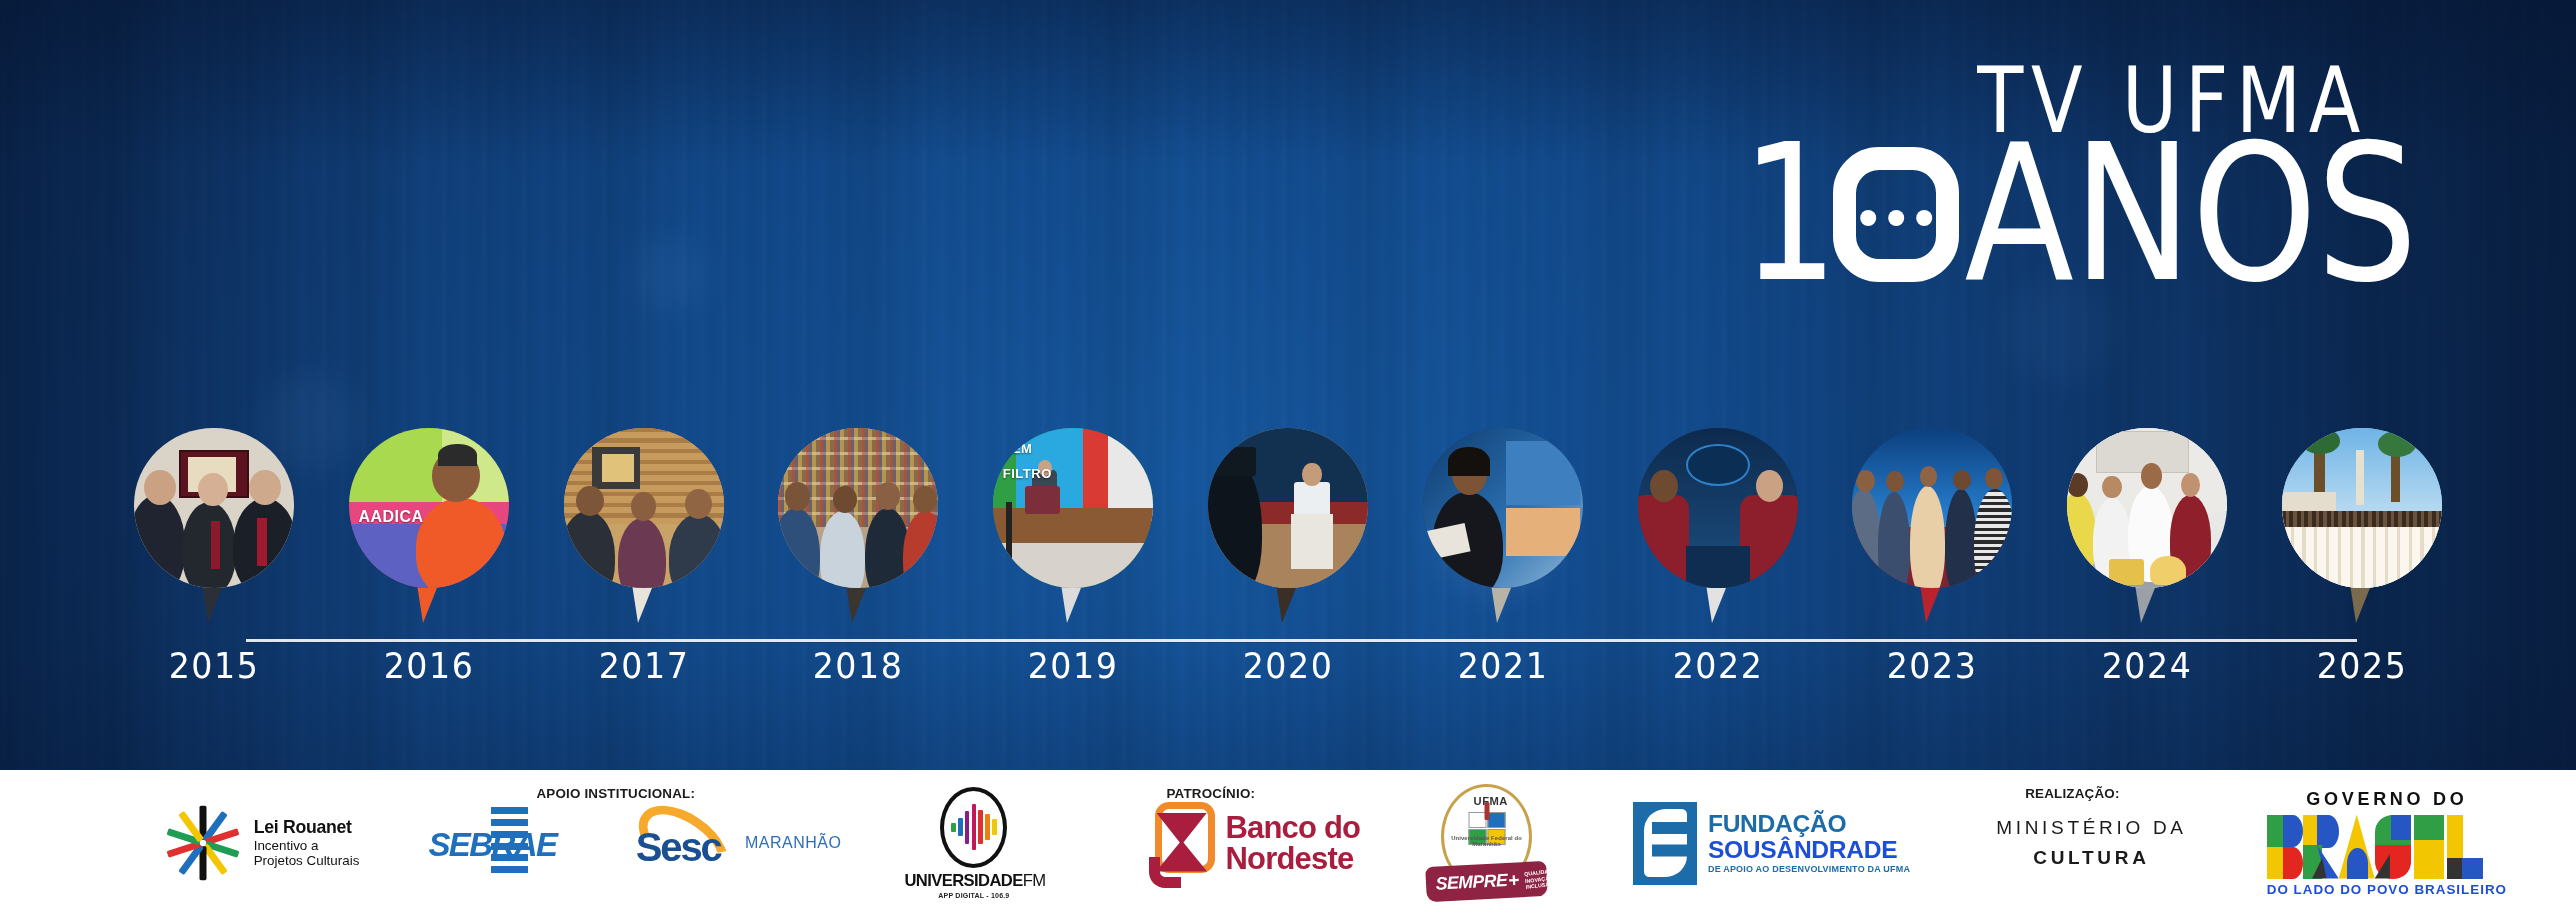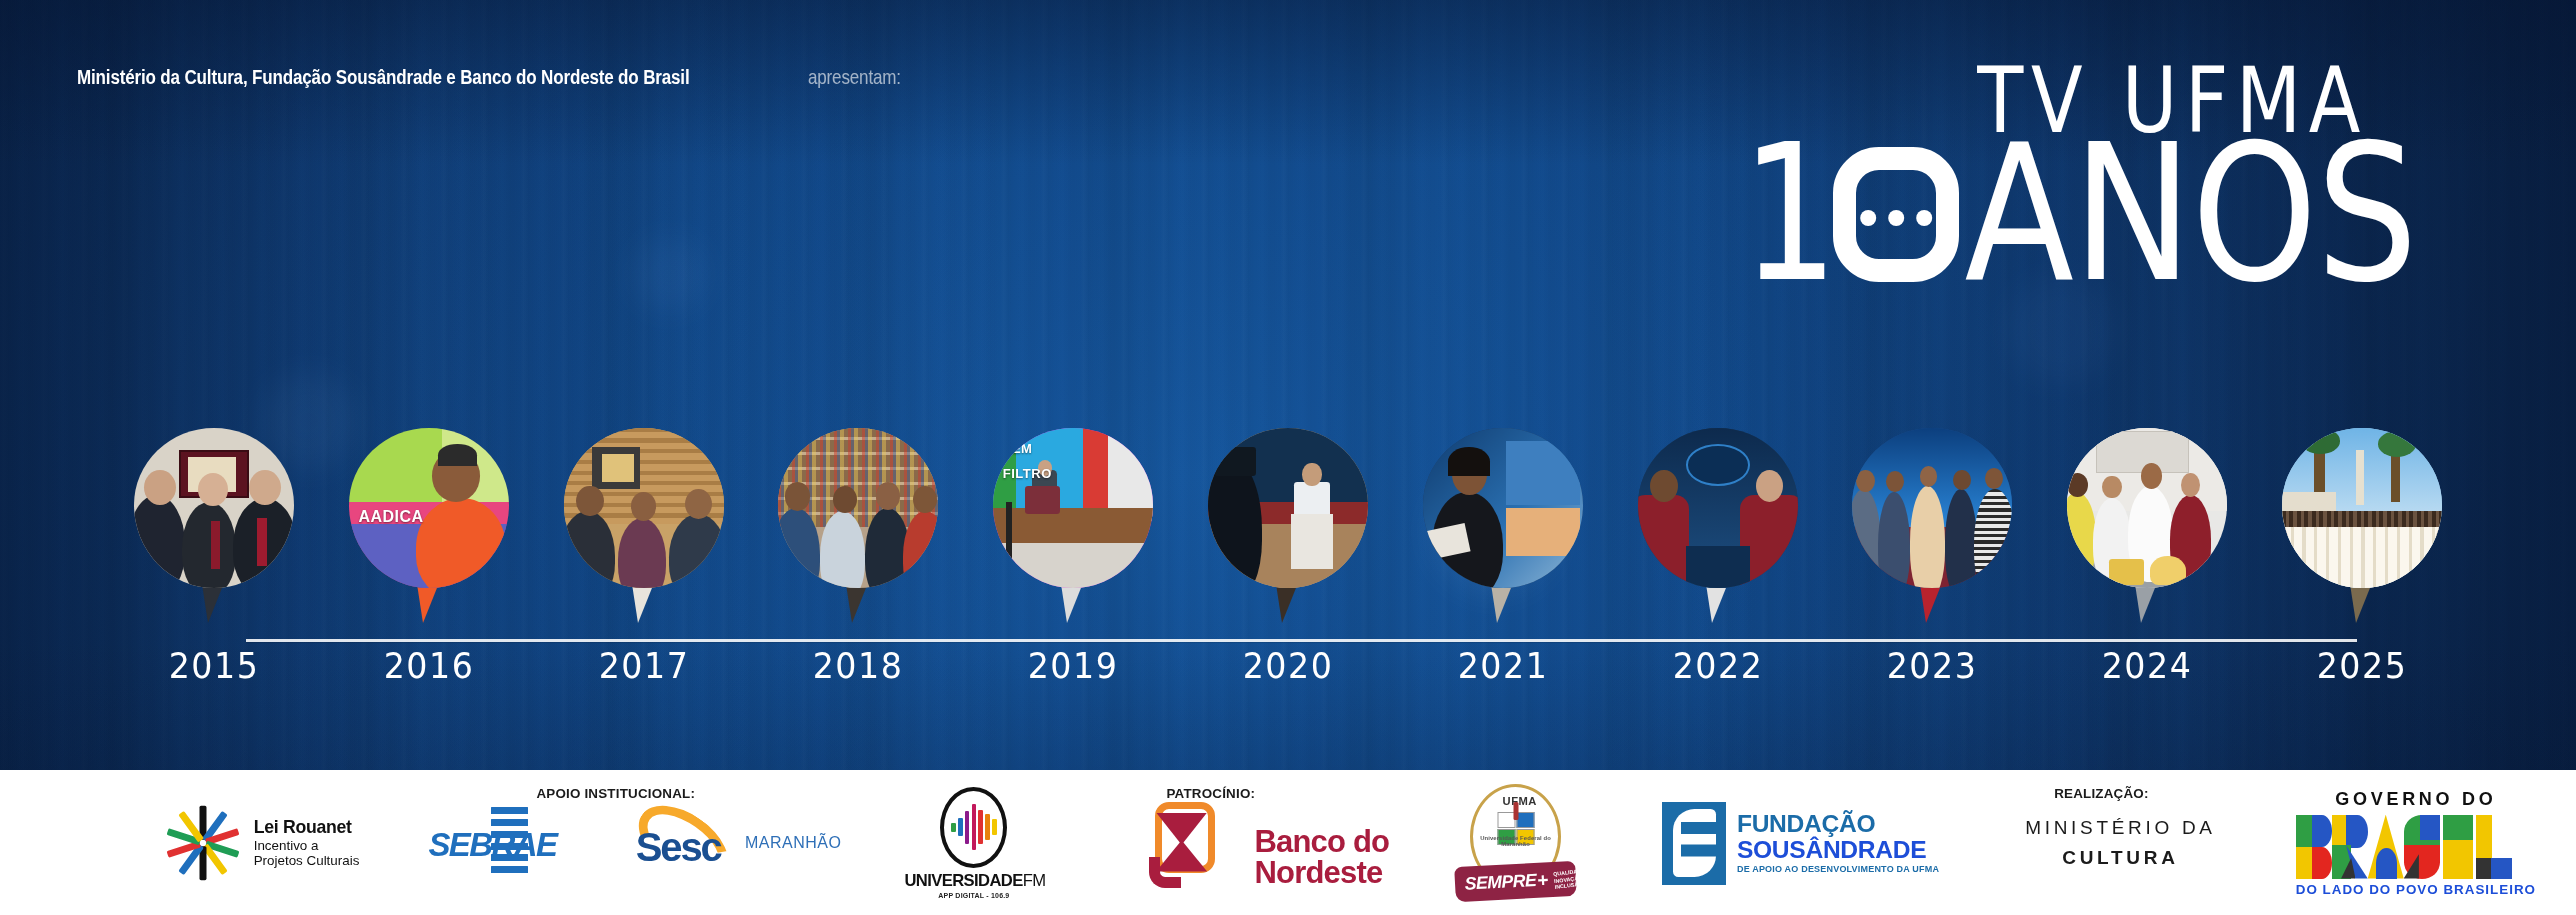--- a/index.html
+++ b/index.html
@@ -255,21 +255,21 @@
   .ufm { position: relative; margin-left: 63px; width: 139px; text-align:center; }
   .ufm .oval { width: 67px; height: 81px; border: 4.8px solid #111; border-radius: 50%;
                margin: 0 auto 3.2px; position: relative; display:flex; align-items:center;
                justify-content:center; gap:2.1px; }
   .ufm .oval i { display:block; width: 4.8px; border-radius:1.1px; }
   .ufm .n1 { font-size: 16.6px; font-weight: 900; letter-spacing:-0.6px; color:#111; }
   .ufm .n1 span { font-weight: 400; }
   .ufm .n2 { font-size: 7px; font-weight: 700; color:#222; letter-spacing:0.2px; margin-top:1.1px;}
 
   
-  .bnb { position: relative; margin-left: 102px; display:flex; align-items:flex-end; gap: 29px; }
+  .bnb { position: relative; margin-left: 102px; display:flex; align-items:center; gap: 0; }
   .bnb .mk { position: relative; width: 80px; height: 89px; }
   .bnb .mk .obox { position:absolute; left:9.6px; top:3.2px; width: 60px; height: 71px;
                    border: 7.5px solid #f08a2a; border-radius: 14px; }
   .bnb .mk .bowtieA { position:absolute; left: 10.7px; top: 14px; width: 51px; height: 31px;
                       background:#a91d3e;
                       clip-path: polygon(0 0, 100% 0, 52% 100%, 48% 100%); }
   .bnb .mk .bowtieB { position:absolute; left: 10.7px; top: 43px; width: 51px; height: 30px;
                       background:#a91d3e;
                       clip-path: polygon(48% 0, 52% 0, 100% 100%, 0 100%); }
   .bnb .mk .hook { position:absolute; left: 3.2px; top: 58px; width: 32px; height: 31px;
@@ -332,24 +332,20 @@
 
 <div id="banner">
 
   <div class="bg-base"></div>
   <div class="bg-ghost"></div>
   <div class="bg-streaks"></div>
   <div class="bg-streaks2"></div>
   <div class="bg-vig"></div>
   <div class="bg-vig-v"></div>
 
-  <div class="credit">
-    <span class="strong">Ministério da Cultura, Fundação Sousândrade e Banco do Nordeste do Brasil</span>
-    <span class="light">apresentam:</span>
-  </div>
 
 
   <div class="logo-wrap">
     <div class="logo-tv">TV UFMA</div>
     <div class="logo-10anos">
       <div class="lg-one">1</div>
       <div class="lg-bubble">
         <div class="dots">
           <i></i>
             <i></i>
@@ -437,21 +433,21 @@
               <div class="head" style="left:84%;top:36%;width:15%;height:17%;background:#7d5638;"></div>
             </div>
           </div>
         </div>
         <div class="yr">2018</div>
       </div>
       <div class="tl-item">
         <div class="bubble">
           <div class="tail" style="border-top-color: rgb(220, 220, 220);"></div>
           <div class="photo" title="Cenário do programa SEM FILTRO com entrevista">
-            <div class="scene" style="background: #d946ef;">
+            <div class="scene" style="background: #15803d;">
               <div class="band" style="left:0;top:0;width:56%;height:50%;background:#2aa9e0;"></div>
               <div class="band" style="left:0;top:0;width:14%;height:50%;background:#2f9e44;"></div>
               <div class="band" style="left:56%;top:0;width:16%;height:56%;background:#d93b34;"></div>
               <div class="band" style="left:72%;top:0;width:28%;height:58%;background:#e8e8e8;"></div>
               <div class="band" style="left:0;top:50%;width:100%;height:22%;background:#8a5a34;"></div>
               <div class="band" style="left:0;top:72%;width:100%;height:28%;background:#d7d3cc;"></div>
               <div class="fig" style="left:24%;top:26%;width:16%;height:28%;background:#3b4752;border-radius:4.3px;"></div>
               <div class="head" style="left:28%;top:20%;width:9%;height:10%;background:#c9a183;"></div>
               <div class="band" style="left:20%;top:36%;width:22%;height:18%;background:#7c2f3a;border-radius:3.2px;"></div>
               <div class="band" style="left:8%;top:46%;width:4%;height:44%;background:#222;"></div>

